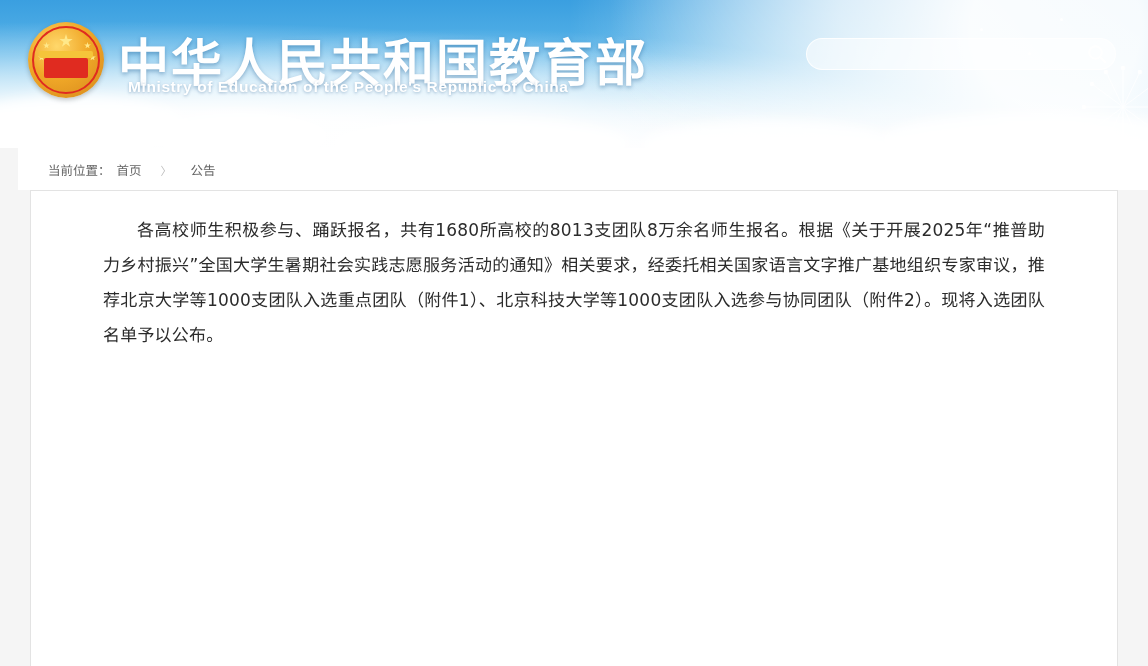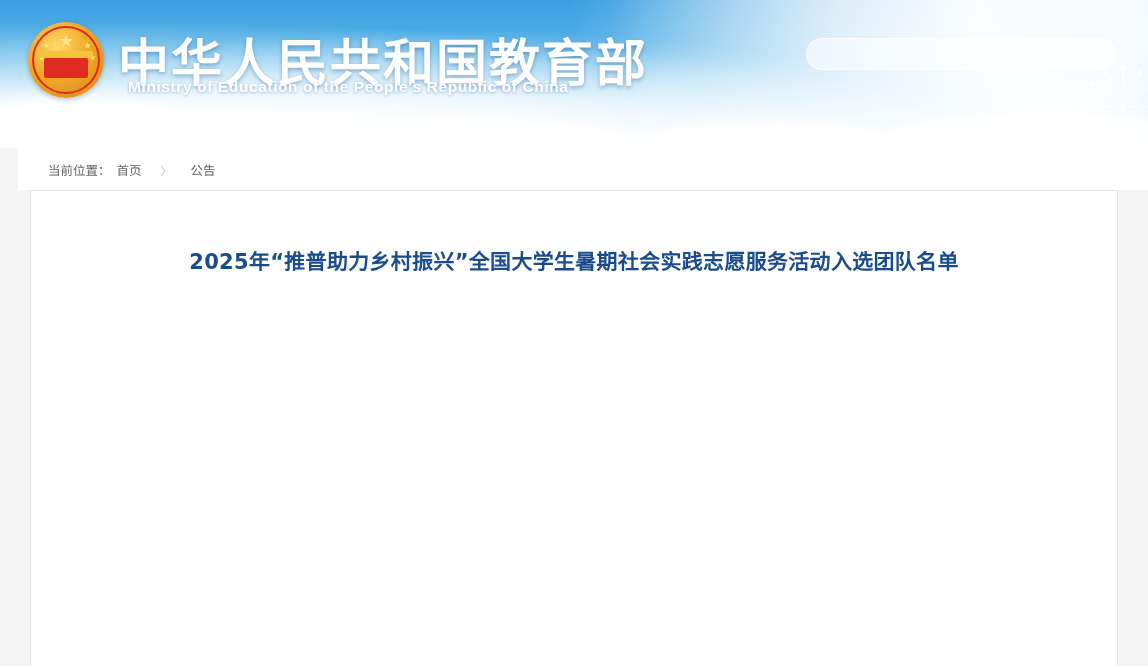--- a/index.html
+++ b/index.html
@@ -328,16 +328,16 @@
 <div class="breadcrumb-bar" style="position:absolute; left:18px; top:148px;">
   <div class="breadcrumb">
     <span>当前位置：</span>
     <a href="#">首页</a>
     <span class="sep">〉</span>
     <a href="#">公告</a>
   </div>
 </div>
 
 <div class="card">
-  <h1 class="article-title">2025年“推普助力乡村振兴”全国大学生暑期社会实践志愿服务活动入选团队名单</h1>
   <div class="article-body">
+    <p>各高校师生积极参与、踊跃报名，共有1680所高校的8013支团队8万余名师生报名。根据《关于开展2025年“推普助力乡村振兴”全国大学生暑期社会实践志愿服务活动的通知》相关要求，经委托相关国家语言文字推广基地组织专家审议，推荐北京大学等1000支团队入选重点团队（附件1）、北京科技大学等1000支团队入选参与协同团队（附件2）。现将入选团队名单予以公布。</p>
   </div>
 </div>
 
 </body></html>

